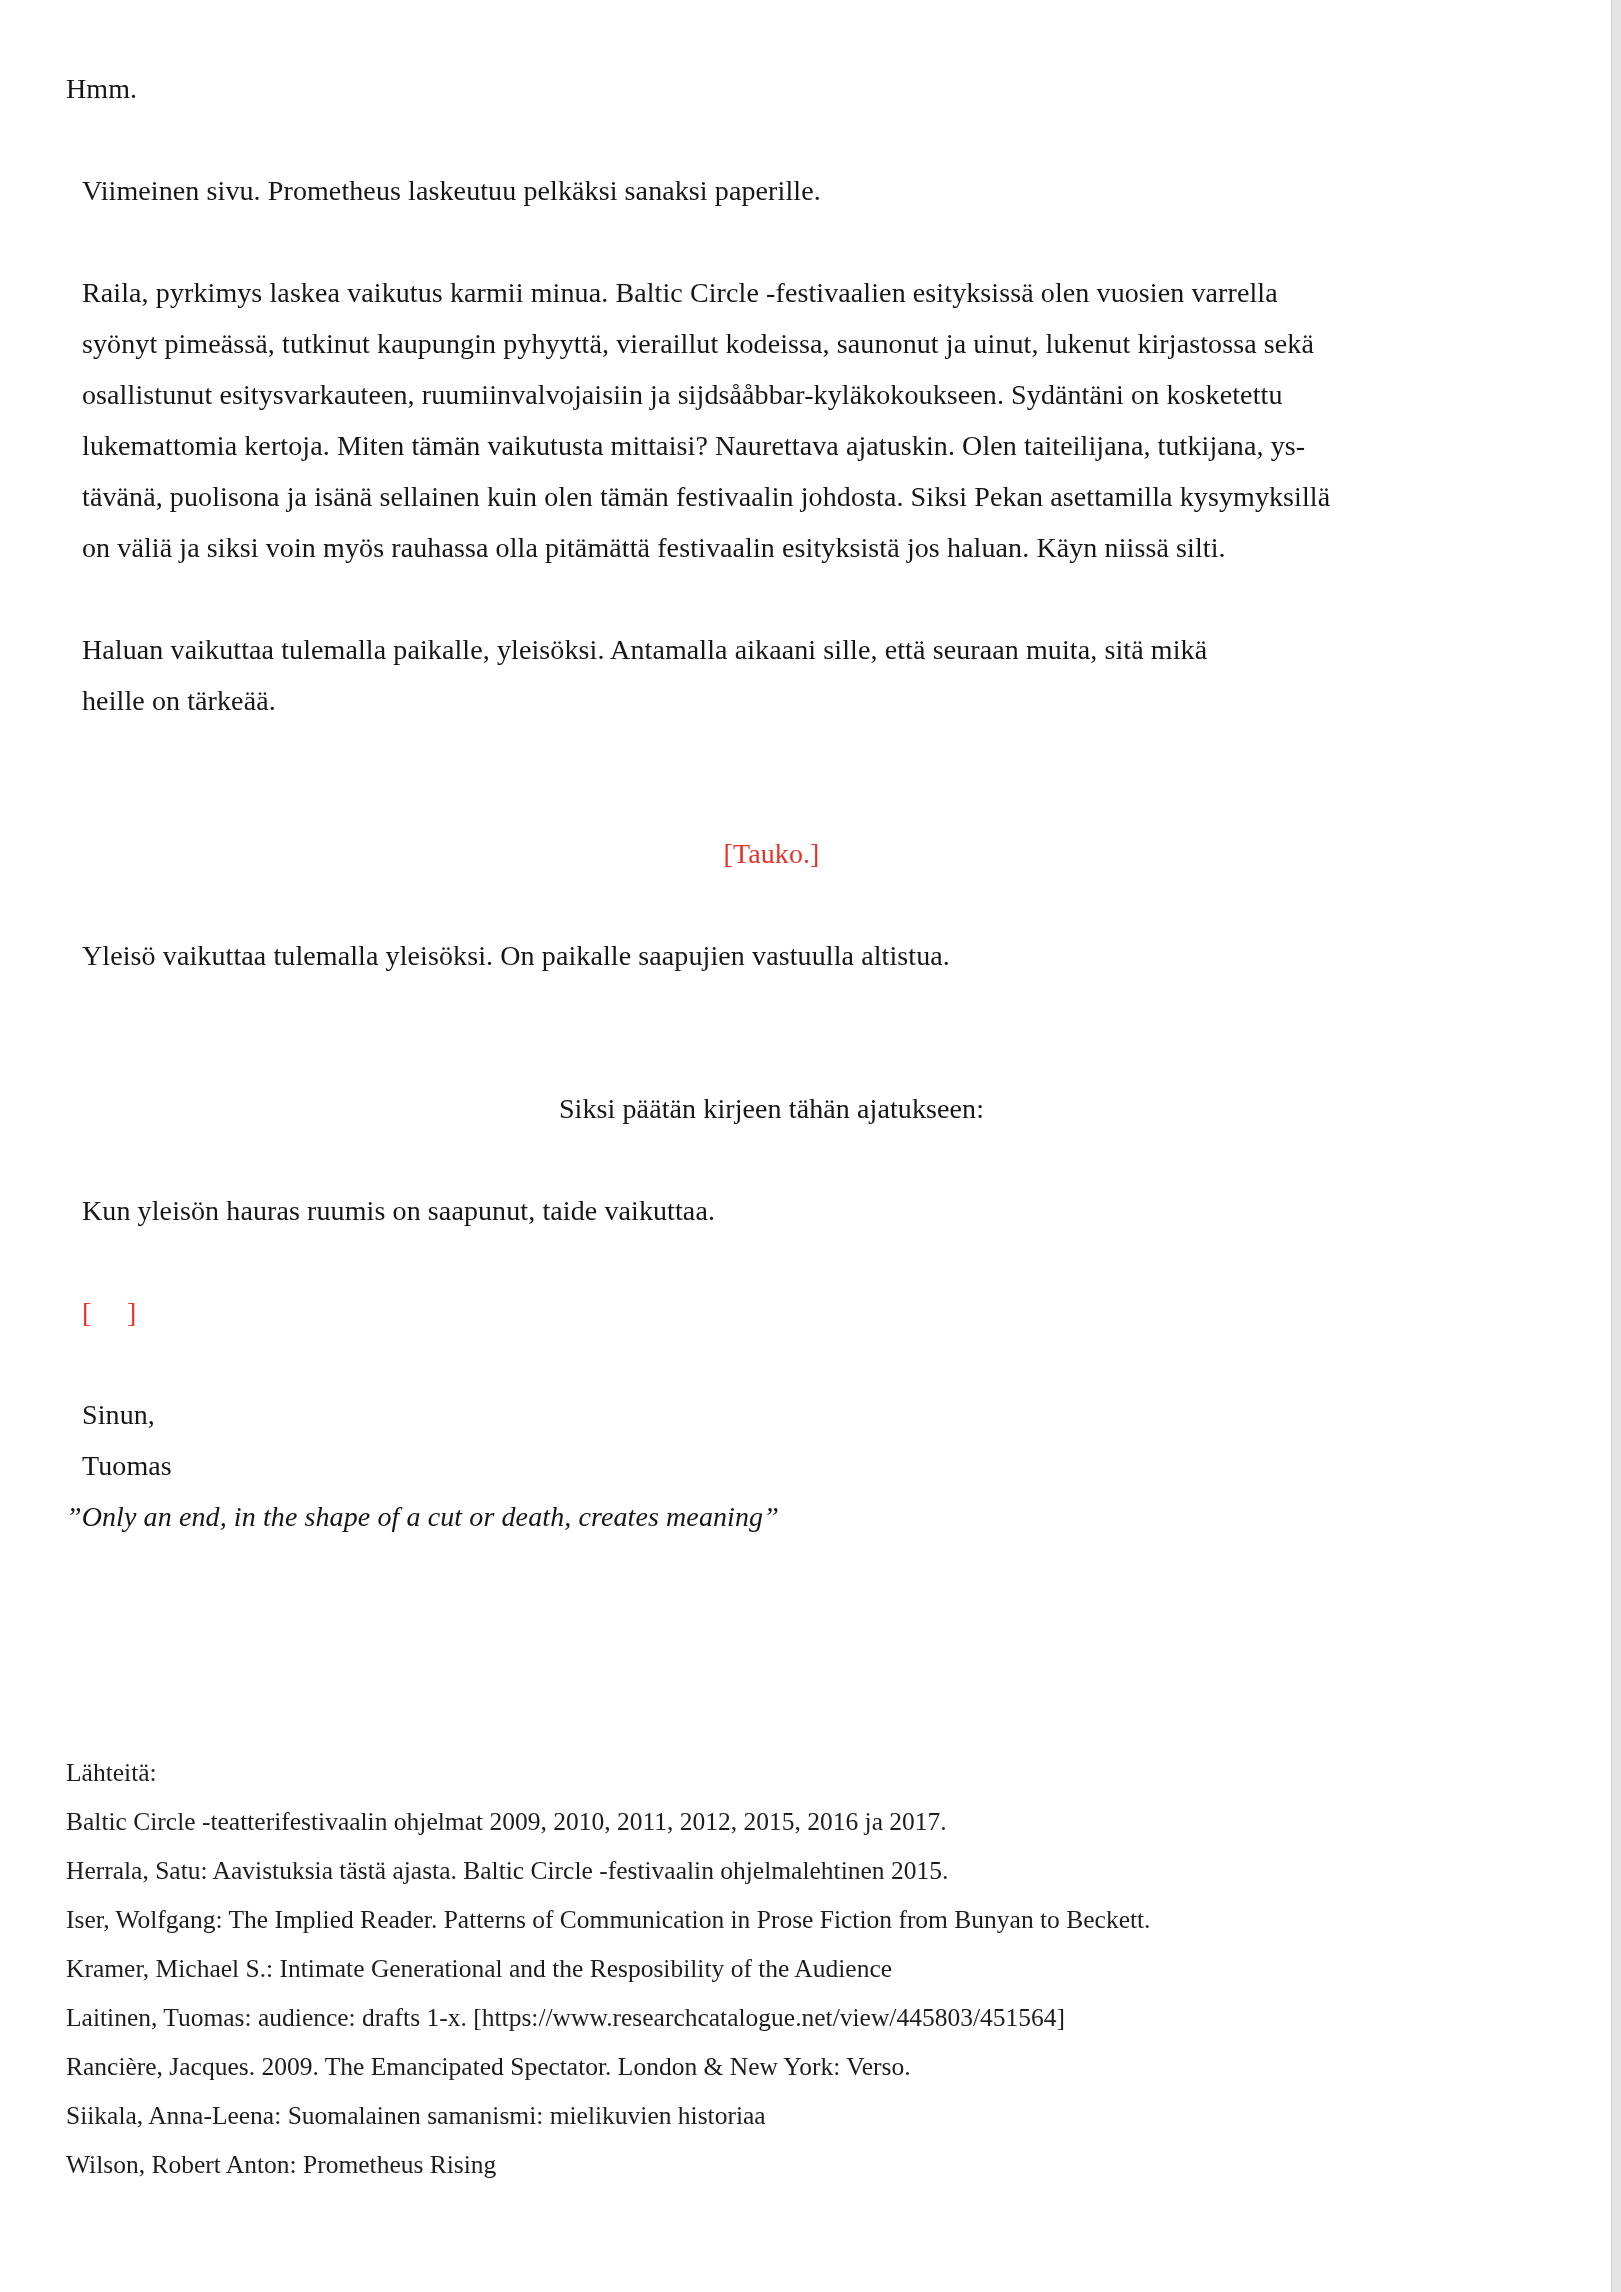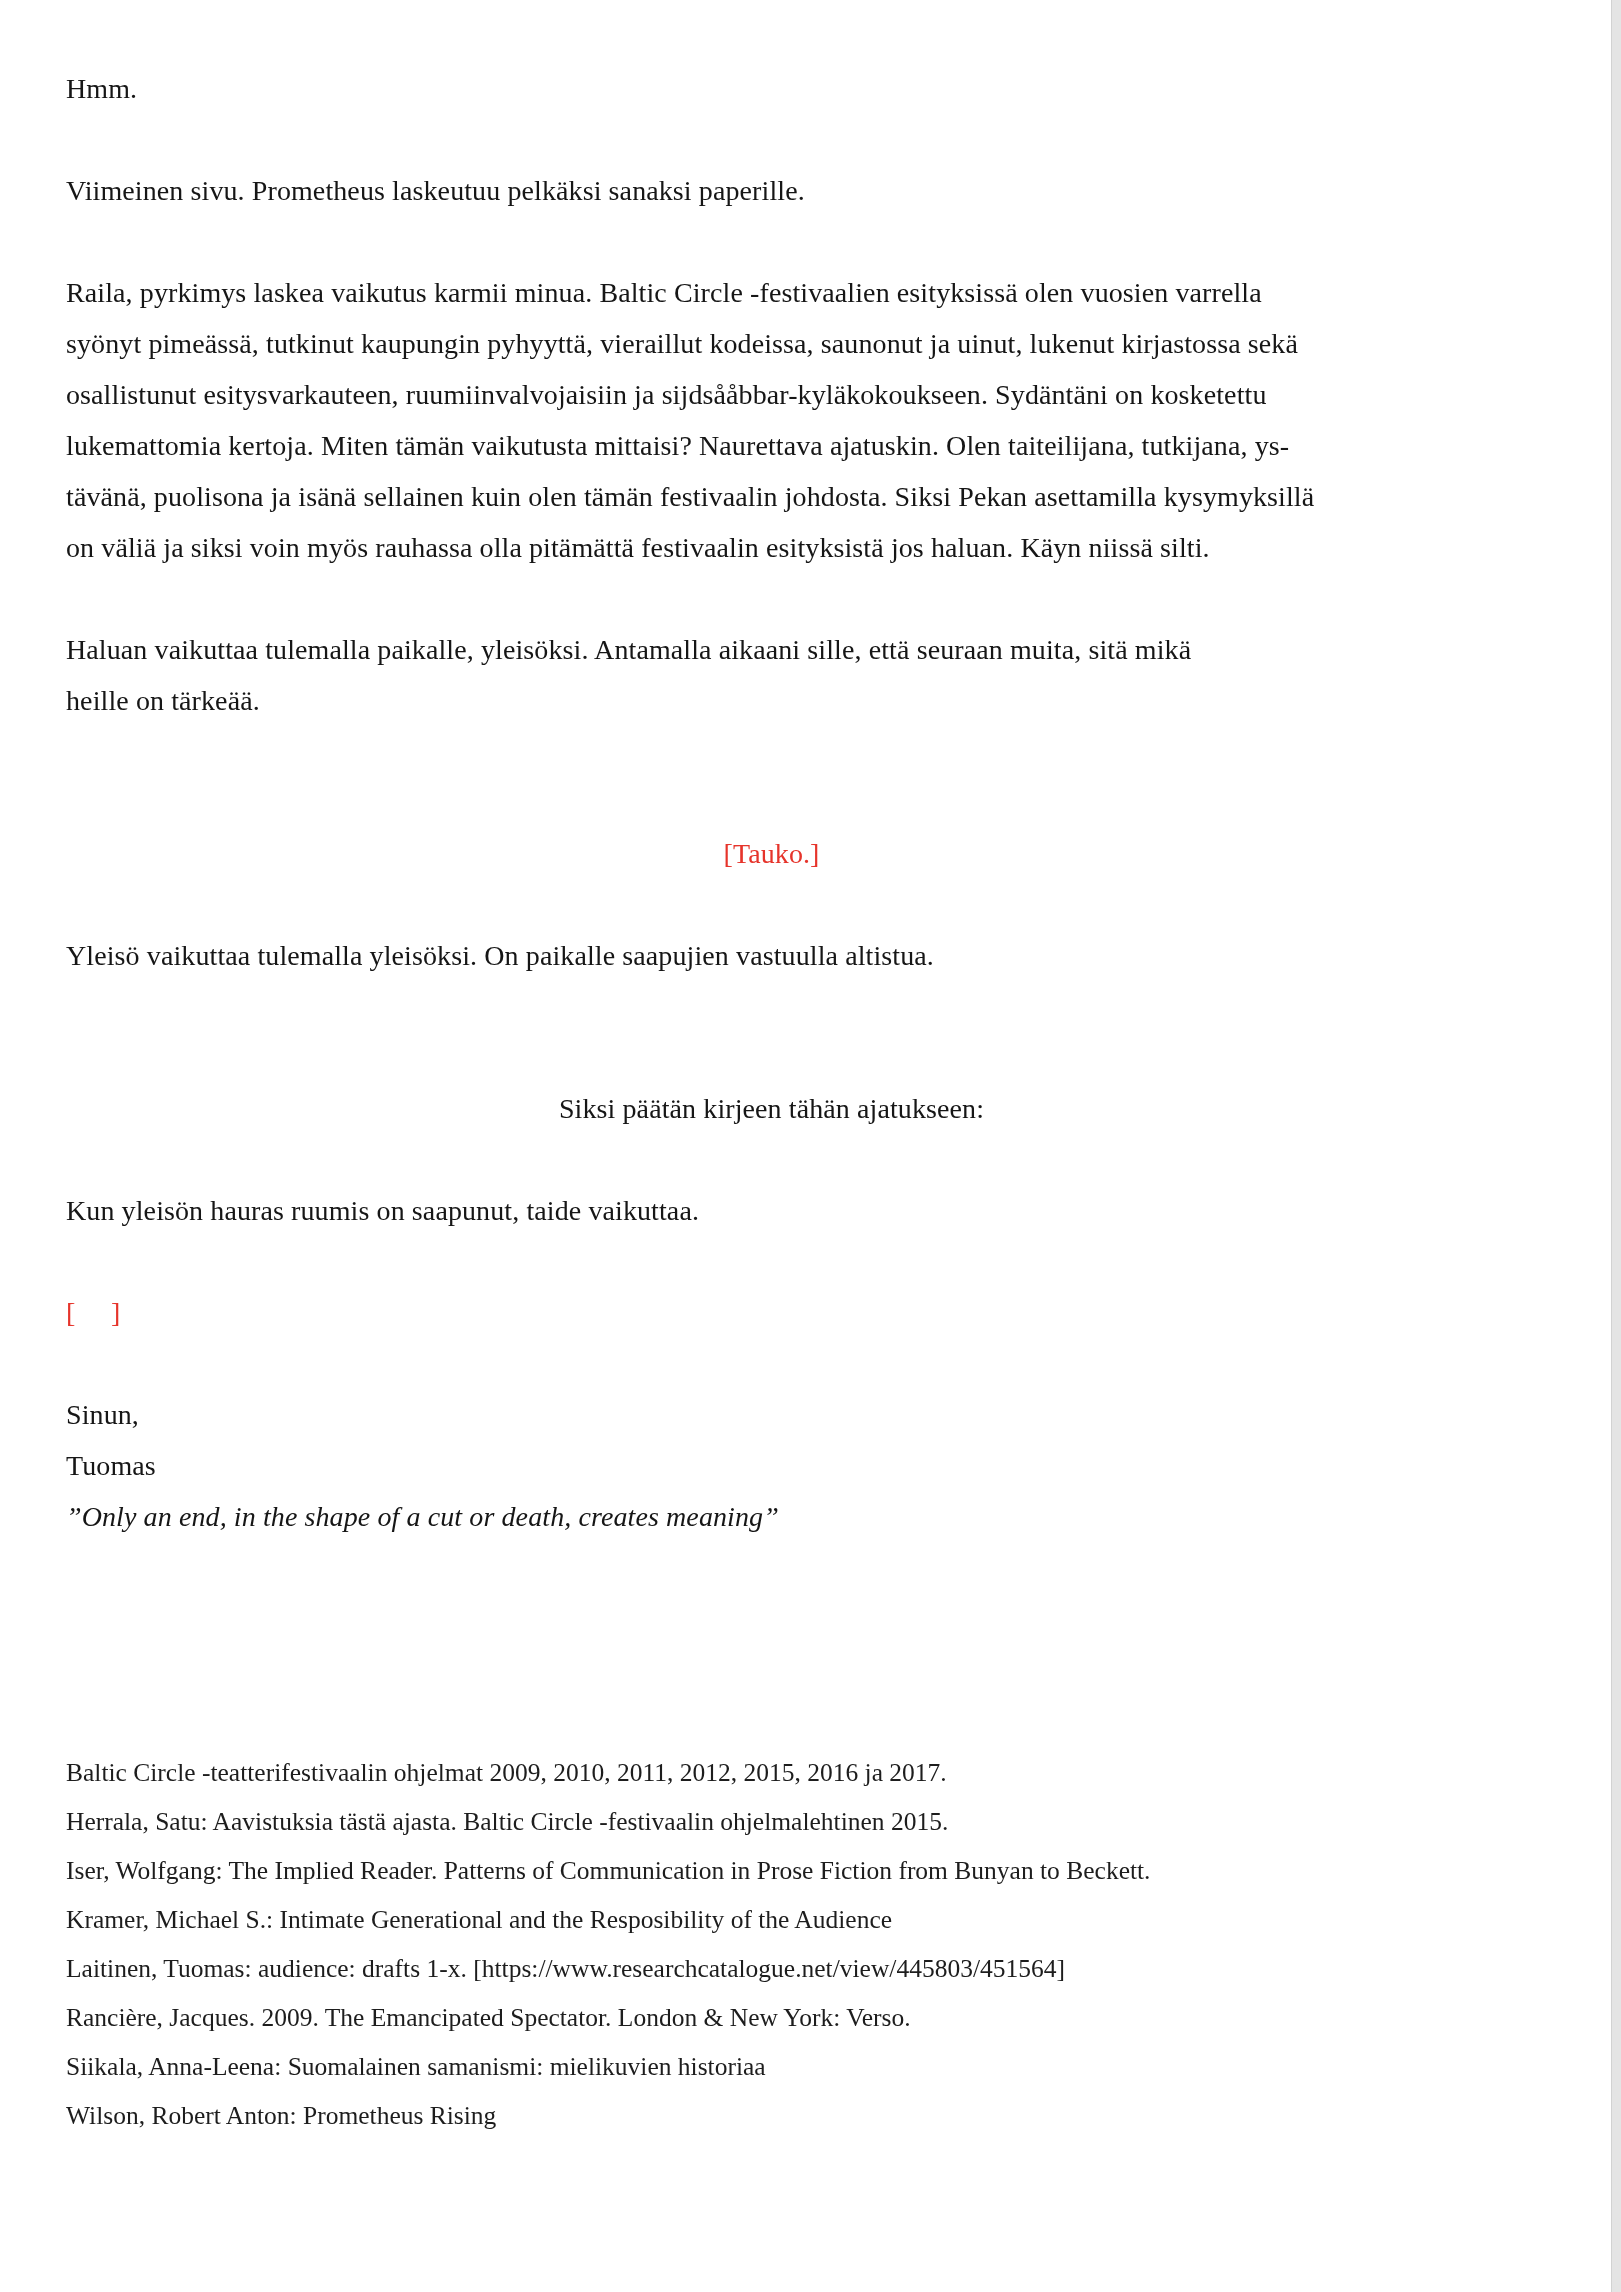--- a/index.html
+++ b/index.html
@@ -20,21 +20,21 @@
     padding: 63px 0 0 66px;
     width: 1411px;
   }
   .para {
     margin: 0;
     font-size: 28px;
     line-height: 51px;
     white-space: pre;
     letter-spacing: 0.1px;
   }
-  .mt-1 { margin-top: 51px; }   
+  .mt-1 { margin-top: 51px; margin-left: 16px; }   
   .mt-2 { margin-top: 102px; text-align: center; }  
   .marker {
     color: #e6342b;
   }
   .quote {
     font-style: italic;
   }
   .sources {
     margin-top: 206px;
   }
@@ -83,20 +83,21 @@
   <p class="para mt-1">Kun yleisön hauras ruumis on saapunut, taide vaikuttaa.</p>
 
   <p class="para mt-1 marker">[&nbsp;&nbsp;&nbsp;&nbsp;&nbsp;]</p>
 
   <p class="para mt-1">Sinun,
 Tuomas</p>
 
   <p class="para quote">”Only an end, in the shape of a cut or death, creates meaning”</p>
 
   <div class="sources">
+    <p class="source-line">Lähteitä:</p>
     <p class="source-line">Baltic Circle -teatterifestivaalin ohjelmat 2009, 2010, 2011, 2012, 2015, 2016 ja 2017.</p>
     <p class="source-line">Herrala, Satu: Aavistuksia tästä ajasta. Baltic Circle -festivaalin ohjelmalehtinen 2015.</p>
     <p class="source-line">Iser, Wolfgang: The Implied Reader. Patterns of Communication in Prose Fiction from Bunyan to Beckett.</p>
     <p class="source-line">Kramer, Michael S.: Intimate Generational and the Resposibility of the Audience</p>
     <p class="source-line">Laitinen, Tuomas: audience: drafts 1-x. [https://www.researchcatalogue.net/view/445803/451564]</p>
     <p class="source-line">Rancière, Jacques. 2009. The Emancipated Spectator. London &amp; New York: Verso.</p>
     <p class="source-line">Siikala, Anna-Leena: Suomalainen samanismi: mielikuvien historiaa</p>
     <p class="source-line">Wilson, Robert Anton: Prometheus Rising</p>
   </div>
 

